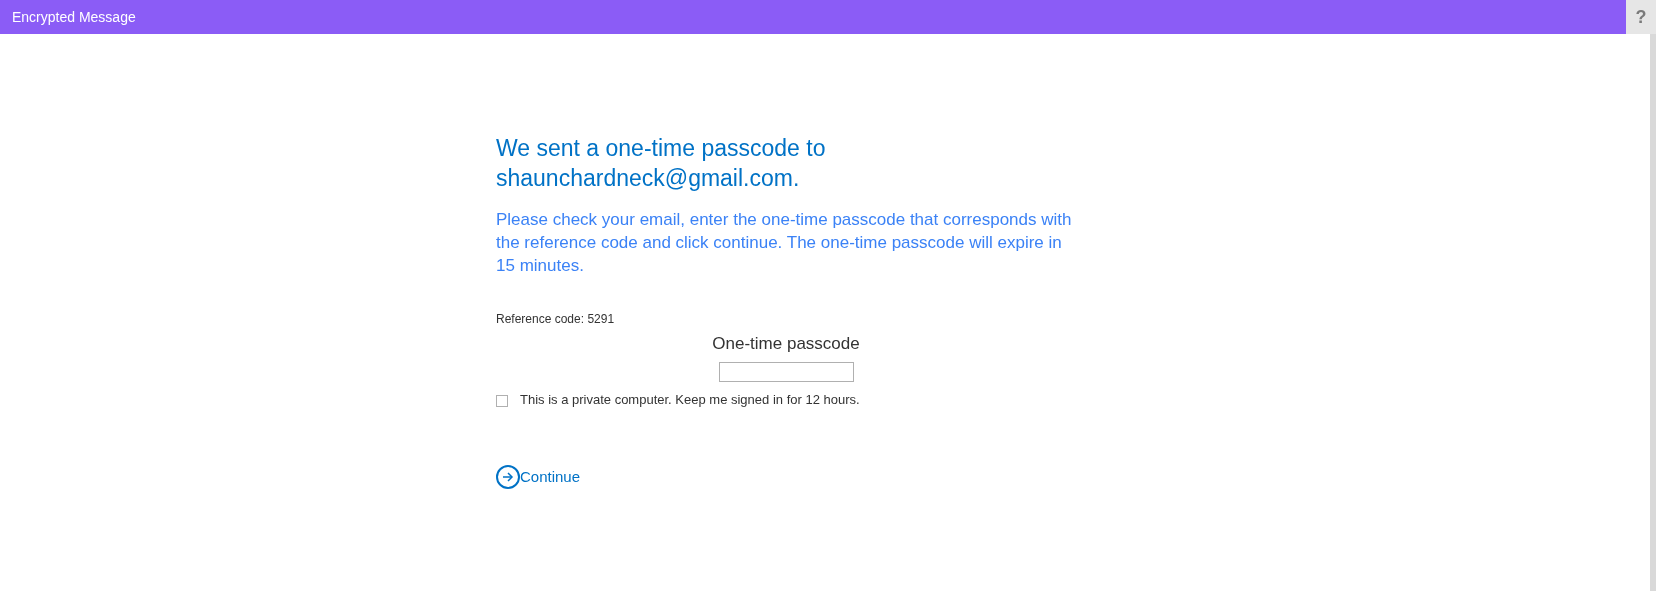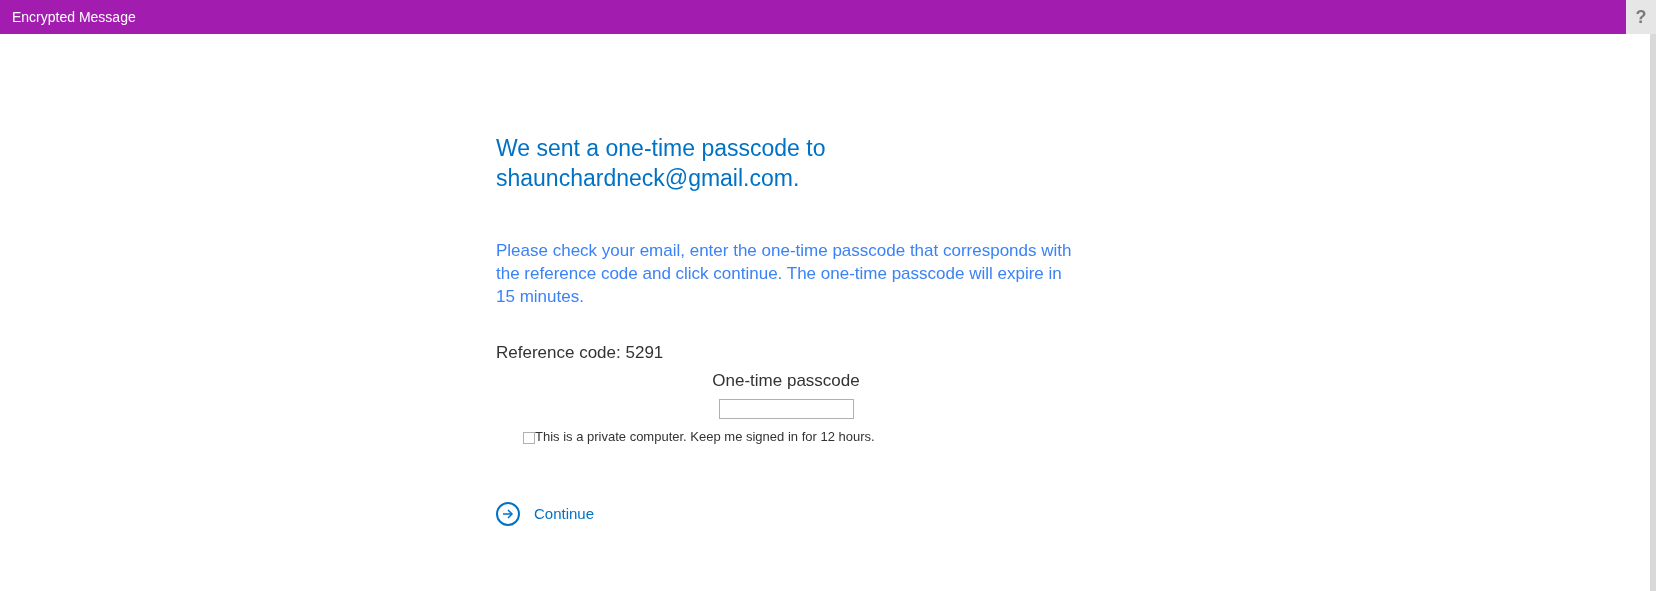--- a/index.html
+++ b/index.html
@@ -9,21 +9,21 @@
     }
     body {
       font-family: "Segoe UI", -apple-system, BlinkMacSystemFont, sans-serif;
       background: #ffffff;
       width: 1656px;
       height: 591px;
       overflow: hidden;
       position: relative;
     }
     .header {
-      background: #a21caf;
+      background: #8b5cf6;
       height: 34px;
       width: 100%;
       display: flex;
       align-items: center;
       padding: 0 12px;
       color: #ffffff;
       font-size: 14px;
       position: relative;
     }
     .help-button {
@@ -51,32 +51,32 @@
     }
     .content {
       max-width: 580px;
       margin-left: 496px;
       padding-top: 100px;
     }
     .heading {
       color: #0072c6;
       font-size: 23px;
       font-weight: 400;
-      margin-bottom: 46px;
+      margin-bottom: 15px;
       line-height: 1.3;
     }
     .instructions {
       color: #3b82f6;
       font-size: 17px;
       line-height: 1.35;
       margin-bottom: 34px;
     }
     .reference-code {
       color: #333333;
-      font-size: 17px;
+      font-size: 12px;
       margin-bottom: 8px;
     }
     .passcode-row {
       display: flex;
       align-items: center;
       gap: 8px;
       margin-bottom: 10px;
       flex-direction: column;
     }
     .passcode-label {
@@ -86,38 +86,36 @@
     .passcode-input {
       width: 135px;
       height: 20px;
       border: 1px solid #b0b0b0;
       padding: 1px 4px;
       font-size: 13px;
     }
     .checkbox-row {
       display: flex;
       align-items: flex-end;
-      gap: 0;
+      gap: 12px;
       margin-bottom: 58px;
-      margin-left: 27px;
     }
     .checkbox {
       width: 12px;
       height: 12px;
       border: 1px solid #b0b0b0;
       cursor: pointer;
     }
     .checkbox-label {
       color: #333333;
       font-size: 13px;
     }
     .continue-row {
       display: flex;
       align-items: center;
-      gap: 14px;
       margin-bottom: 42px;
       cursor: pointer;
     }
     .arrow-icon-wrapper {
       width: 24px;
       height: 24px;
       border: 2px solid #0072c6;
       border-radius: 50%;
       display: flex;
       align-items: center;

